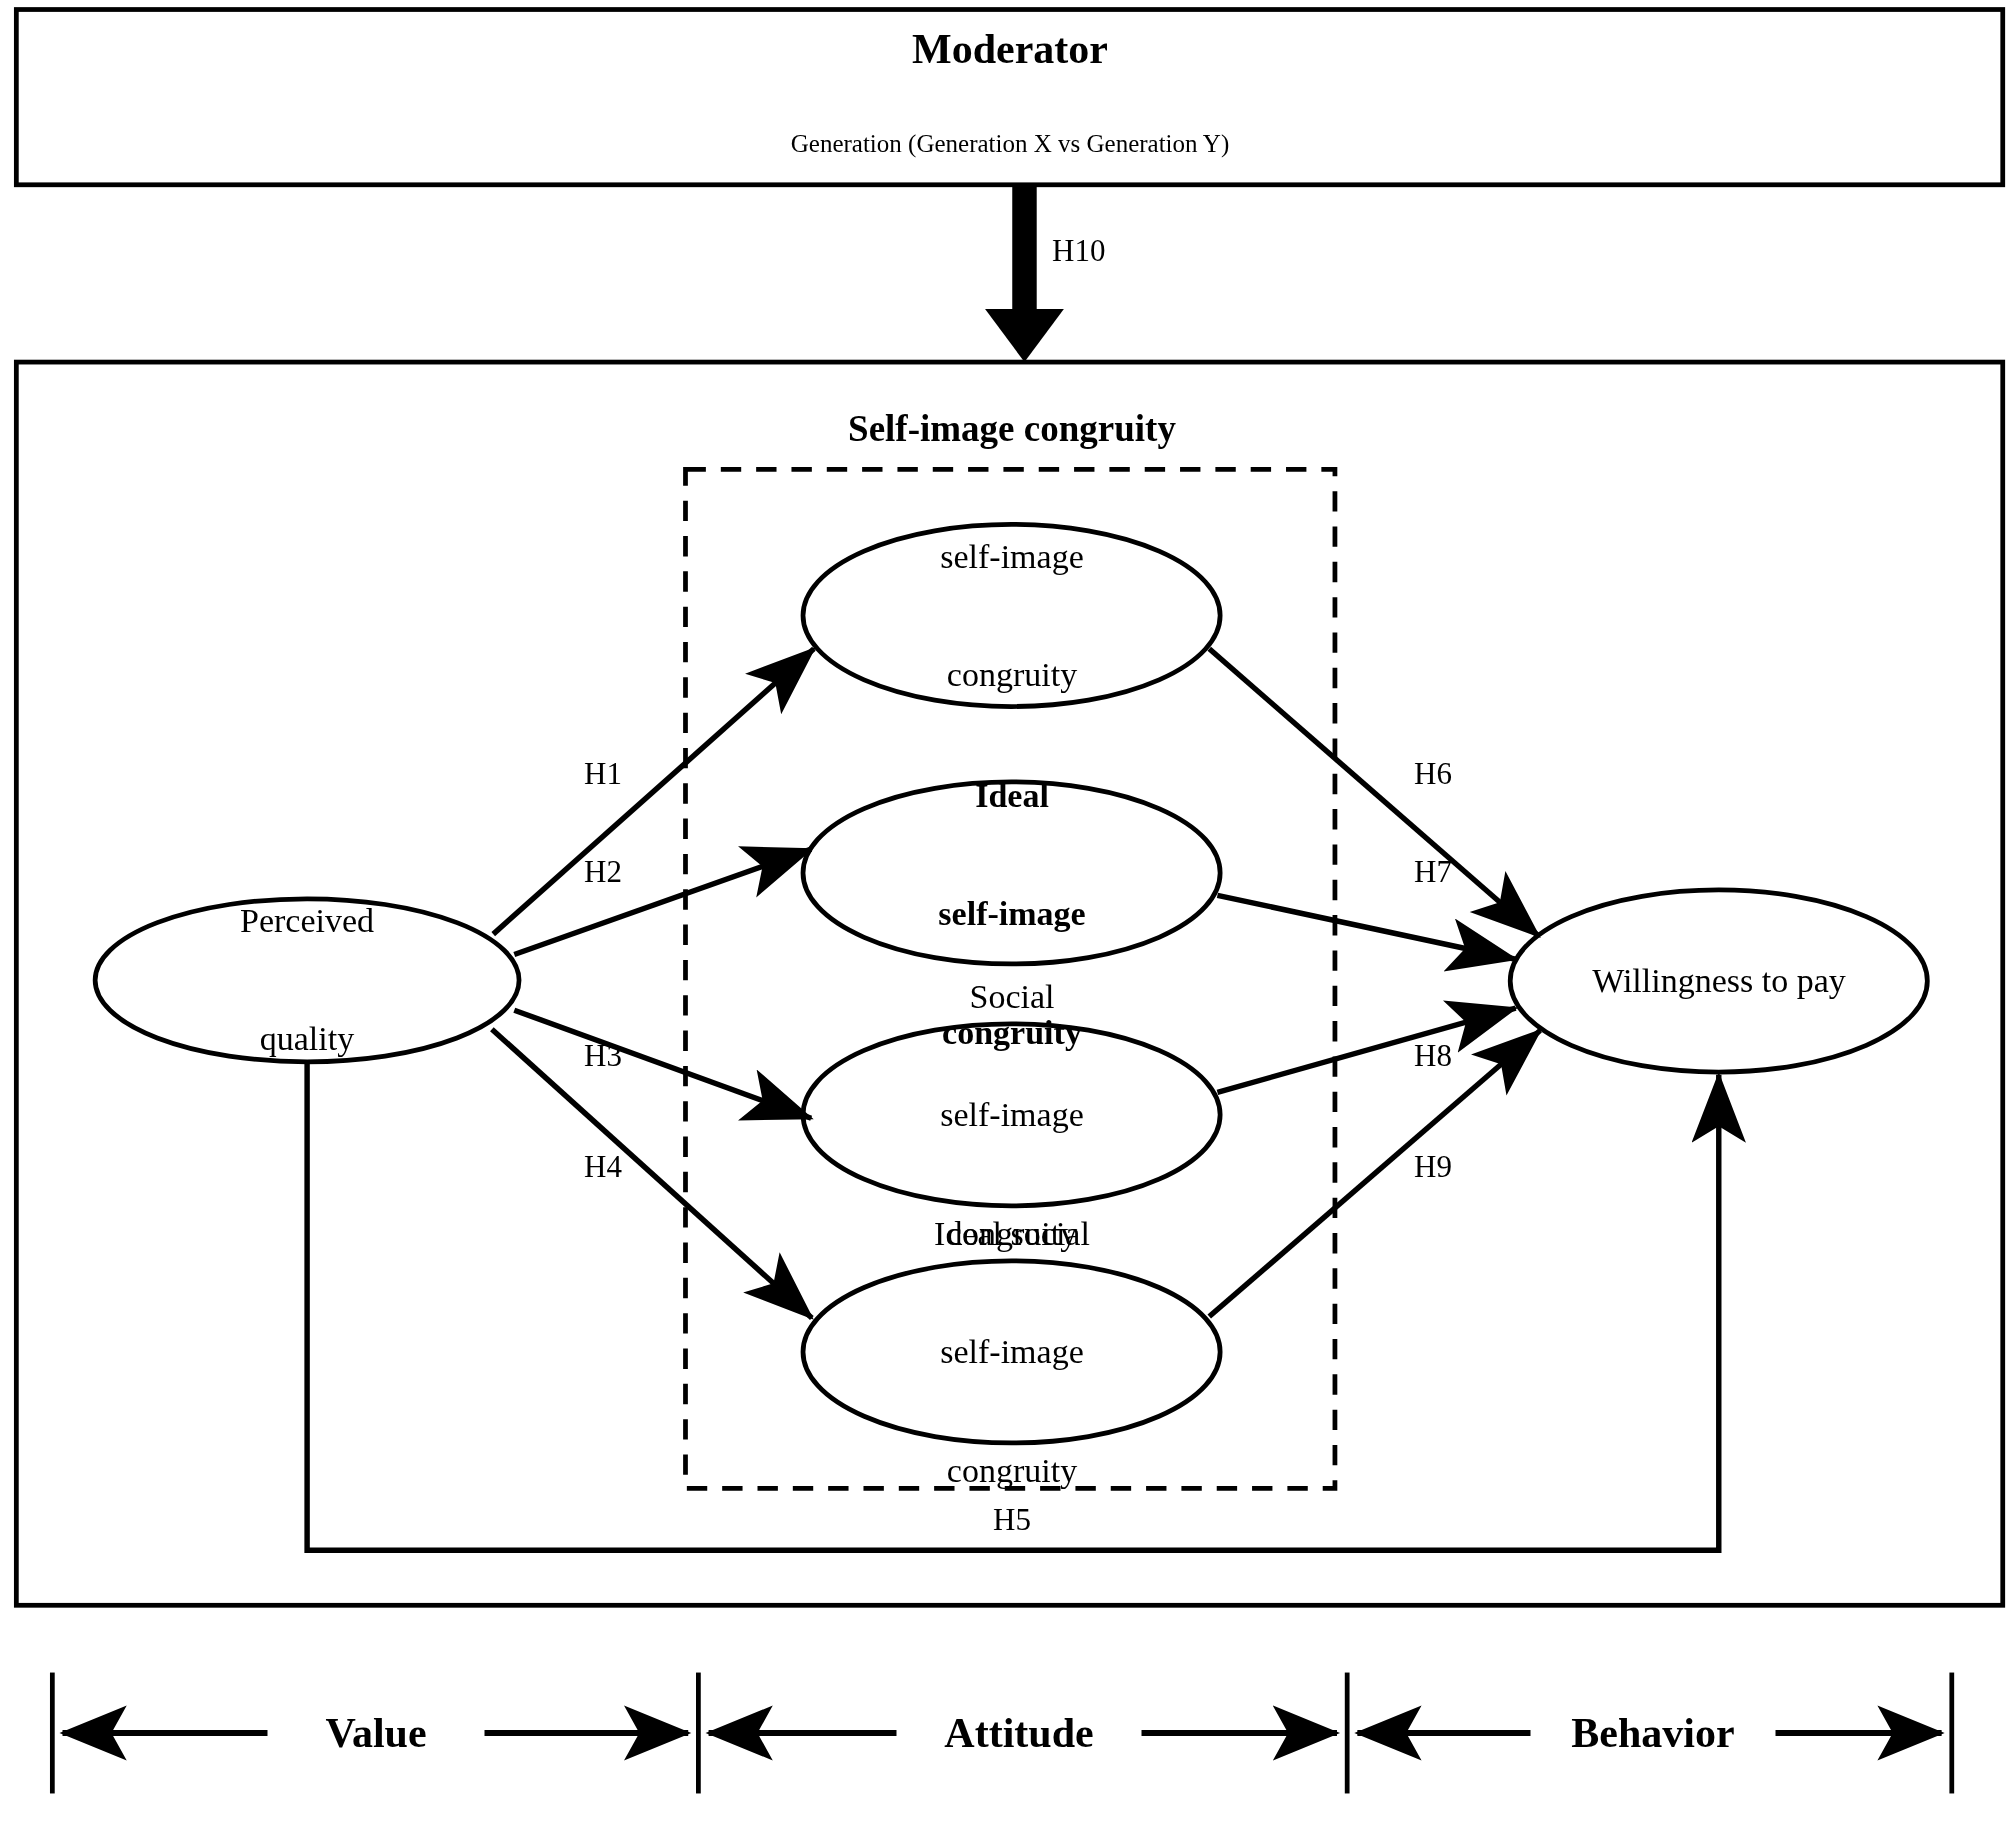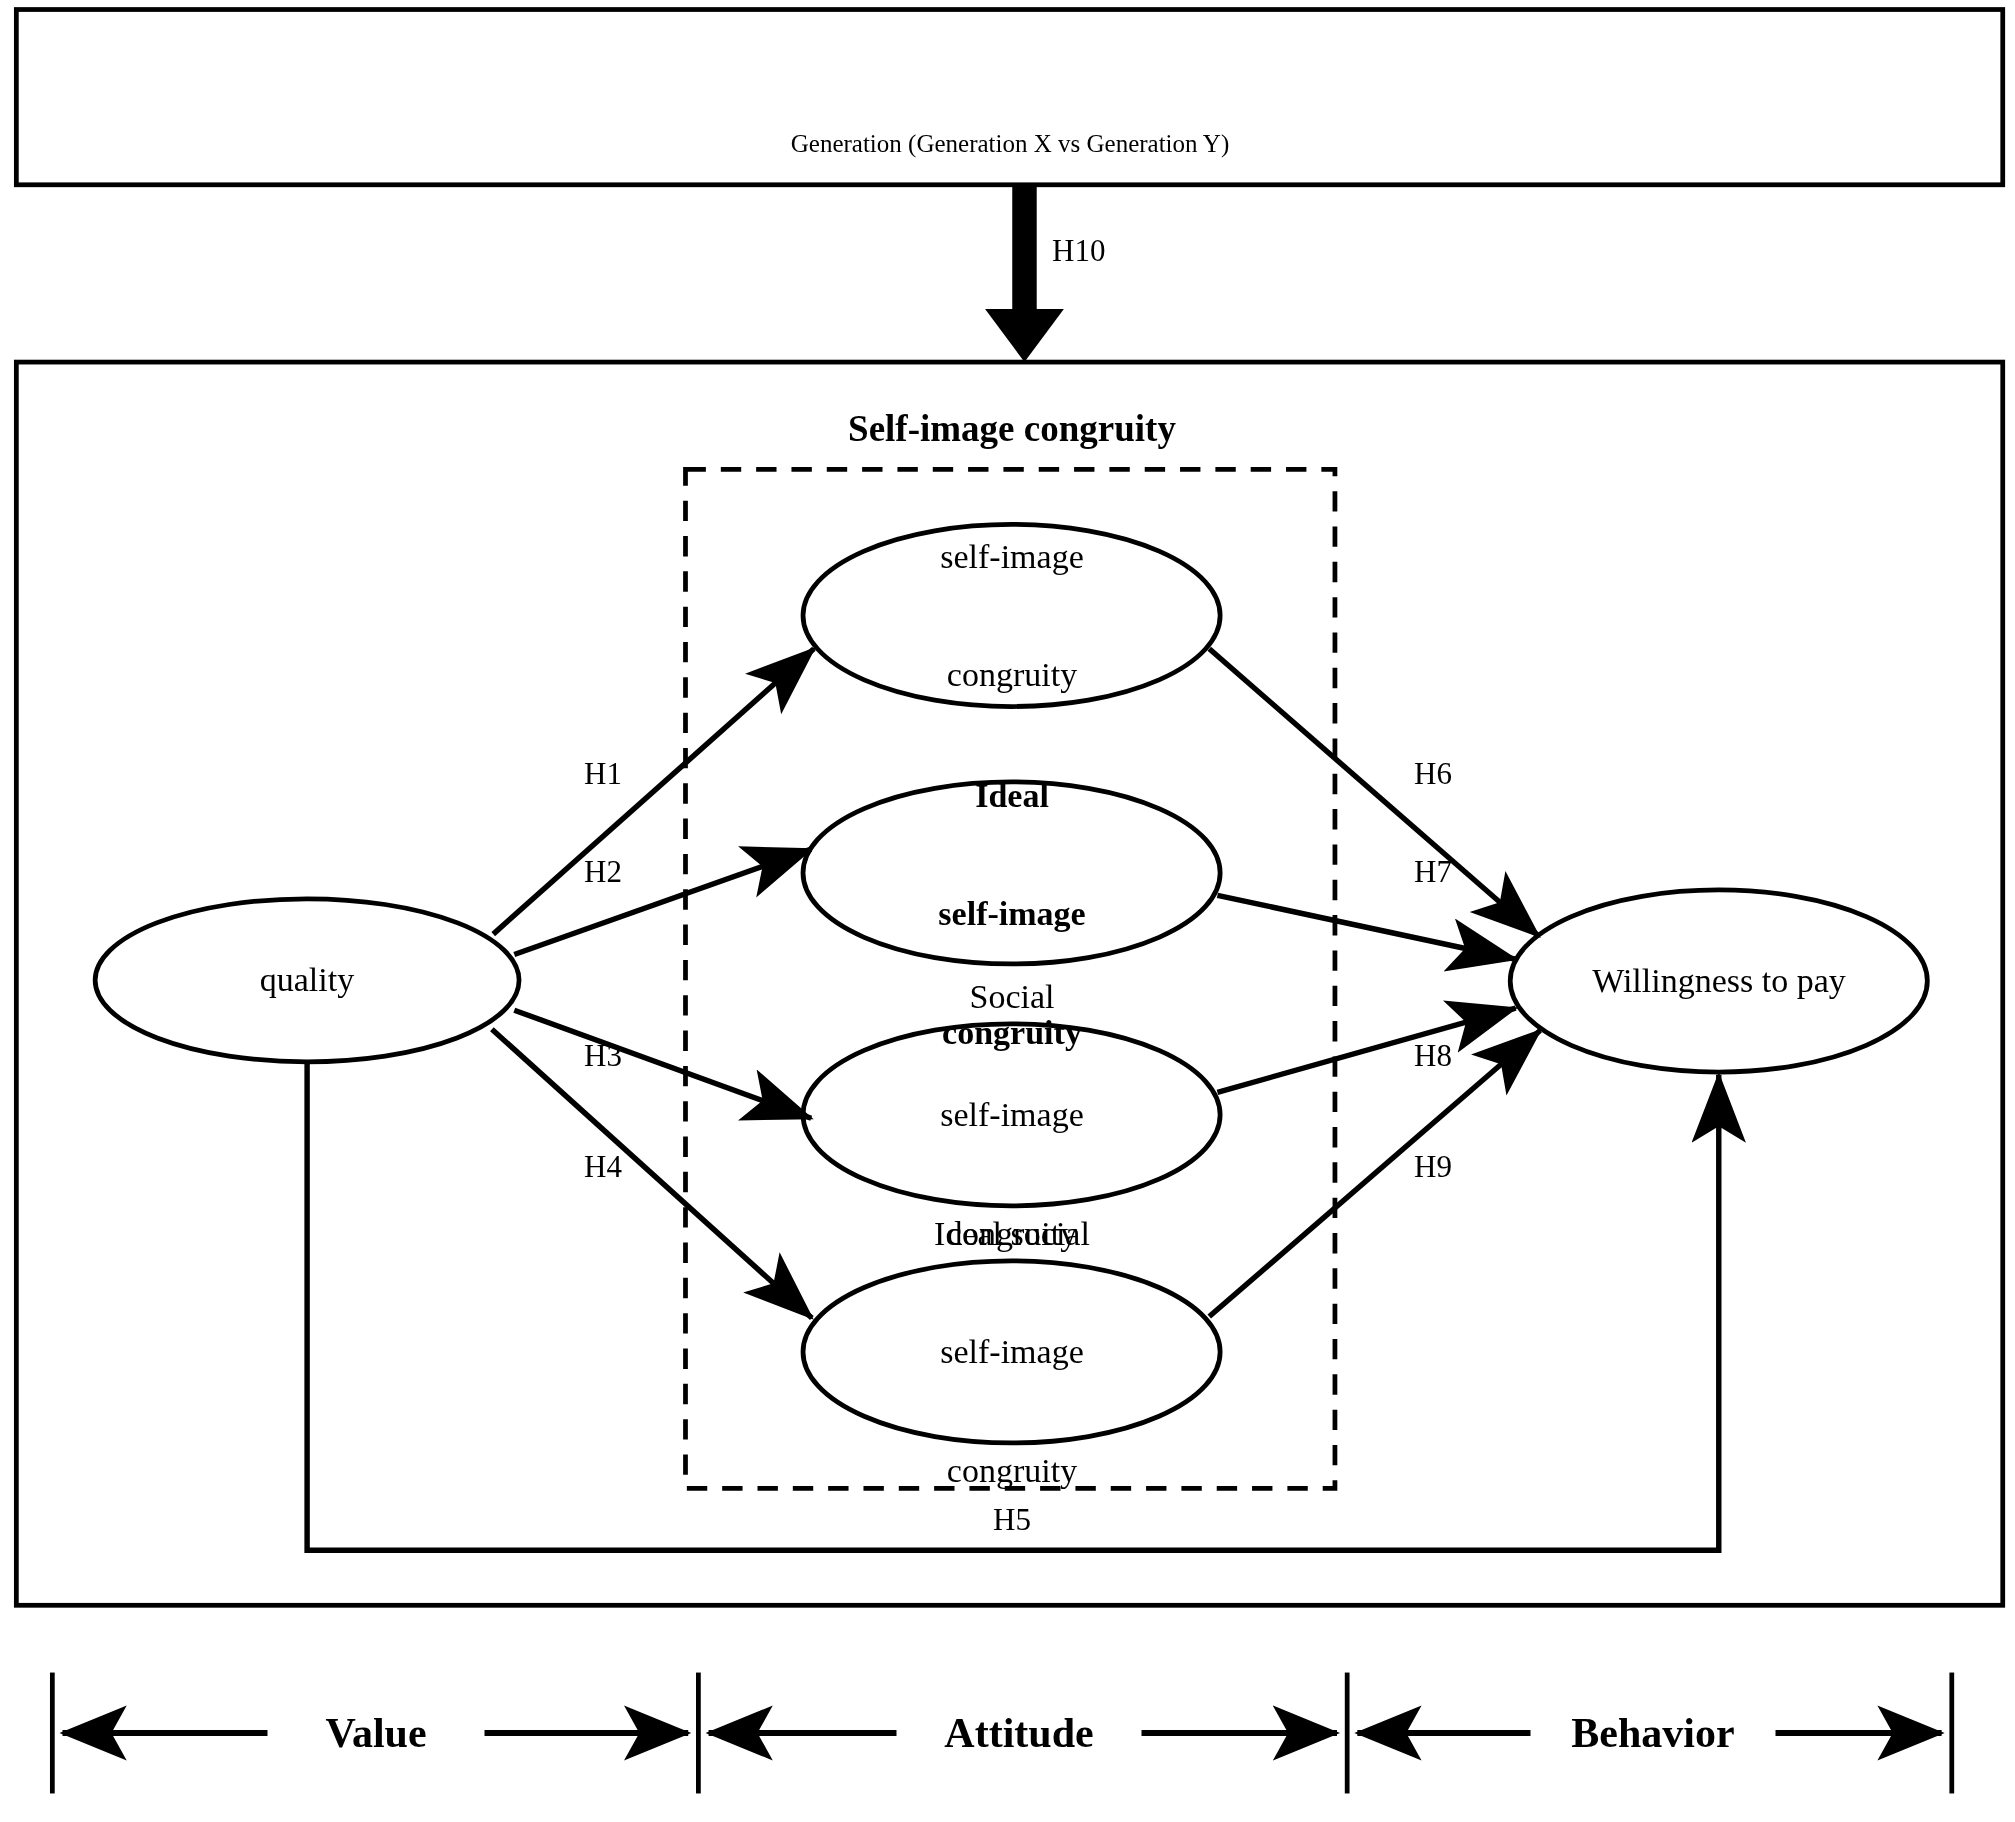--- a/index.html
+++ b/index.html
@@ -98,28 +98,30 @@
       <line x1="680" y1="2551" x2="1013" y2="2551" stroke="#000" stroke-width="9" marker-end="url(#ahb)"></line>
 
       <line x1="1340" y1="2551" x2="1043" y2="2551" stroke="#000" stroke-width="9" marker-end="url(#ahb)"></line>
       <line x1="1660" y1="2551" x2="1968" y2="2551" stroke="#000" stroke-width="9" marker-end="url(#ahb)"></line>
 
       <line x1="2290" y1="2551" x2="1998" y2="2551" stroke="#000" stroke-width="9" marker-end="url(#ahb)"></line>
       <line x1="2580" y1="2551" x2="2858" y2="2551" stroke="#000" stroke-width="9" marker-end="url(#ahb)"></line>
     </g>
   </svg>
 
+  <div class="txt ctr bold moderator-title" style="left:1010px; top:49px; width:815px;">Moderator</div>
 
   <div class="txt ctr moderator-sub" style="left:1010px; top:143px; width:1223px;">Generation (Generation X vs Generation Y)</div>
 
   <div class="txt hyp-label" style="left:1052px; top:233px;text-align:right;">H10</div>
 
   <div class="txt ctr bold sic-header" style="left:1012px; top:429px; width:611px;">Self-image congruity</div>
 
   <div class="txt ctr node-label" style="left:307px; top:980px; width:380px;">
+    <div>Perceived</div>
     <div>quality</div>
   </div>
 
   <div class="txt ctr node-label" style="left:1012px; top:616px; width:380px;">
     <div>self-image</div>
     <div>congruity</div>
   </div>
 
   <div class="txt ctr node-label" style="left:1012px; top:914px; width:380px;font-weight:bold;">
     <div>Ideal</div>

